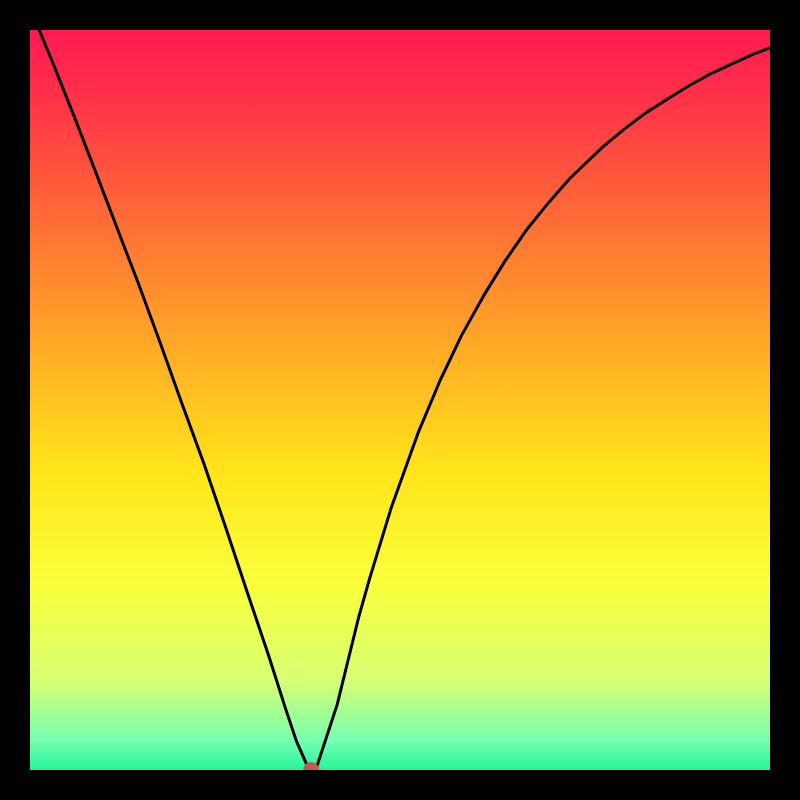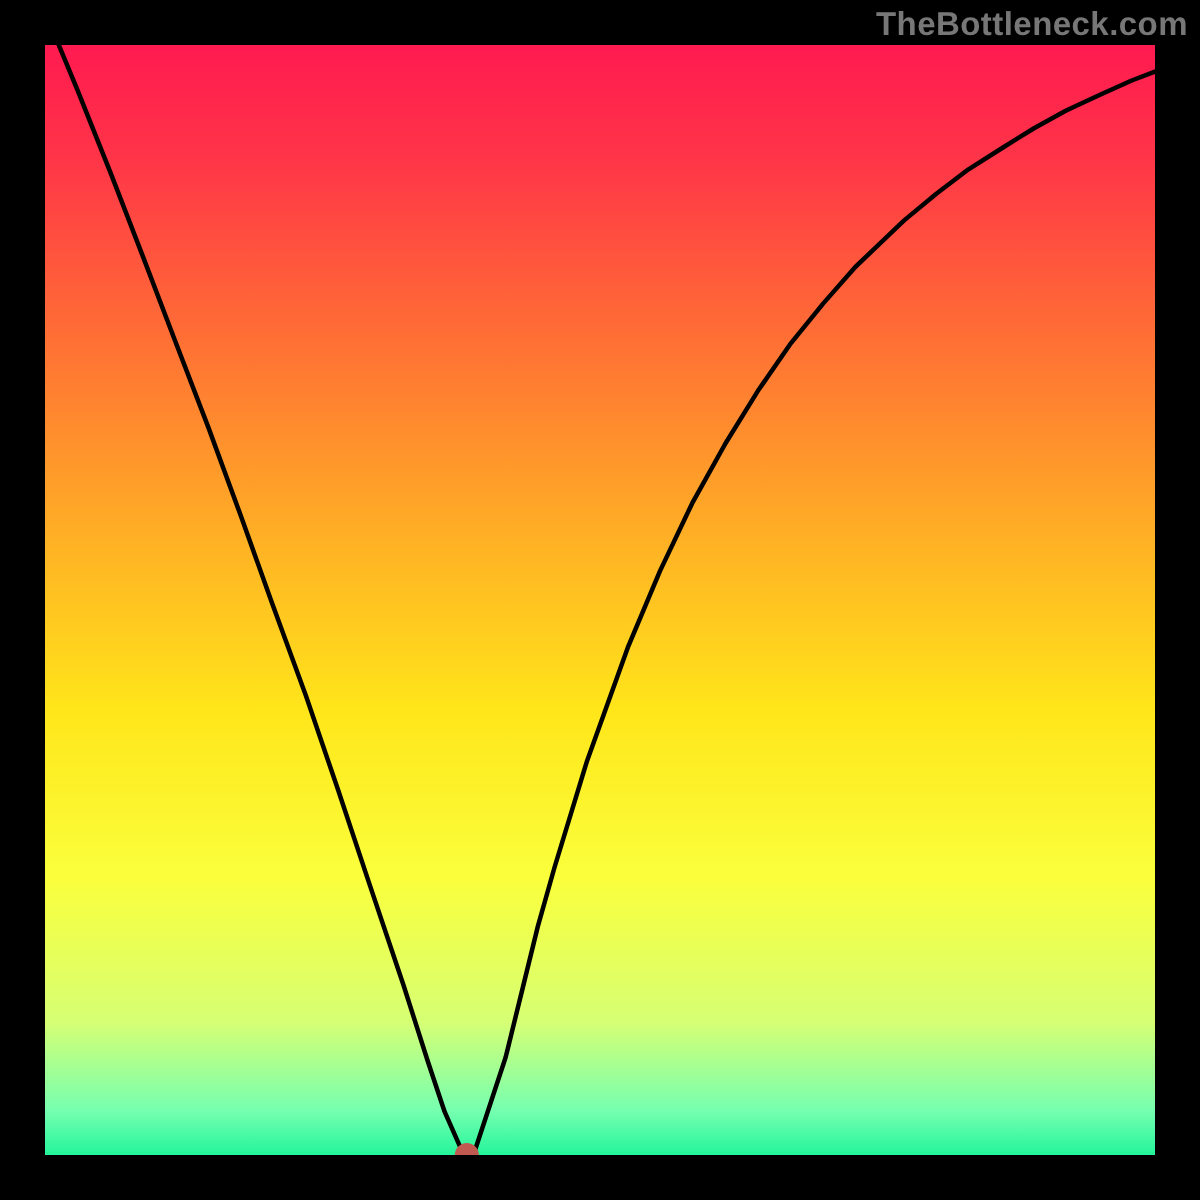--- a/index.html
+++ b/index.html
@@ -37,21 +37,20 @@
     overflow: hidden;
   }
   .plot-area svg {
     display: block;
   }
 </style>
 </head>
 <body>
 
 <div class="frame">
-  <div class="watermark">TheBottleneck.com</div>
   <div class="plot-area">
     <svg id="plot-svg" width="740" height="740" viewBox="0 0 740 740">
         <defs>
           <linearGradient id="bg-grad" x1="0" y1="0" x2="0" y2="1">
             <stop offset="0%" stop-color="#ff1a50"></stop>
             <stop offset="10%" stop-color="#ff3448"></stop>
             <stop offset="25%" stop-color="#ff6a36"></stop>
             <stop offset="45%" stop-color="#ffb224"></stop>
             <stop offset="60%" stop-color="#ffe61a"></stop>
             <stop offset="75%" stop-color="#faff3c"></stop>

